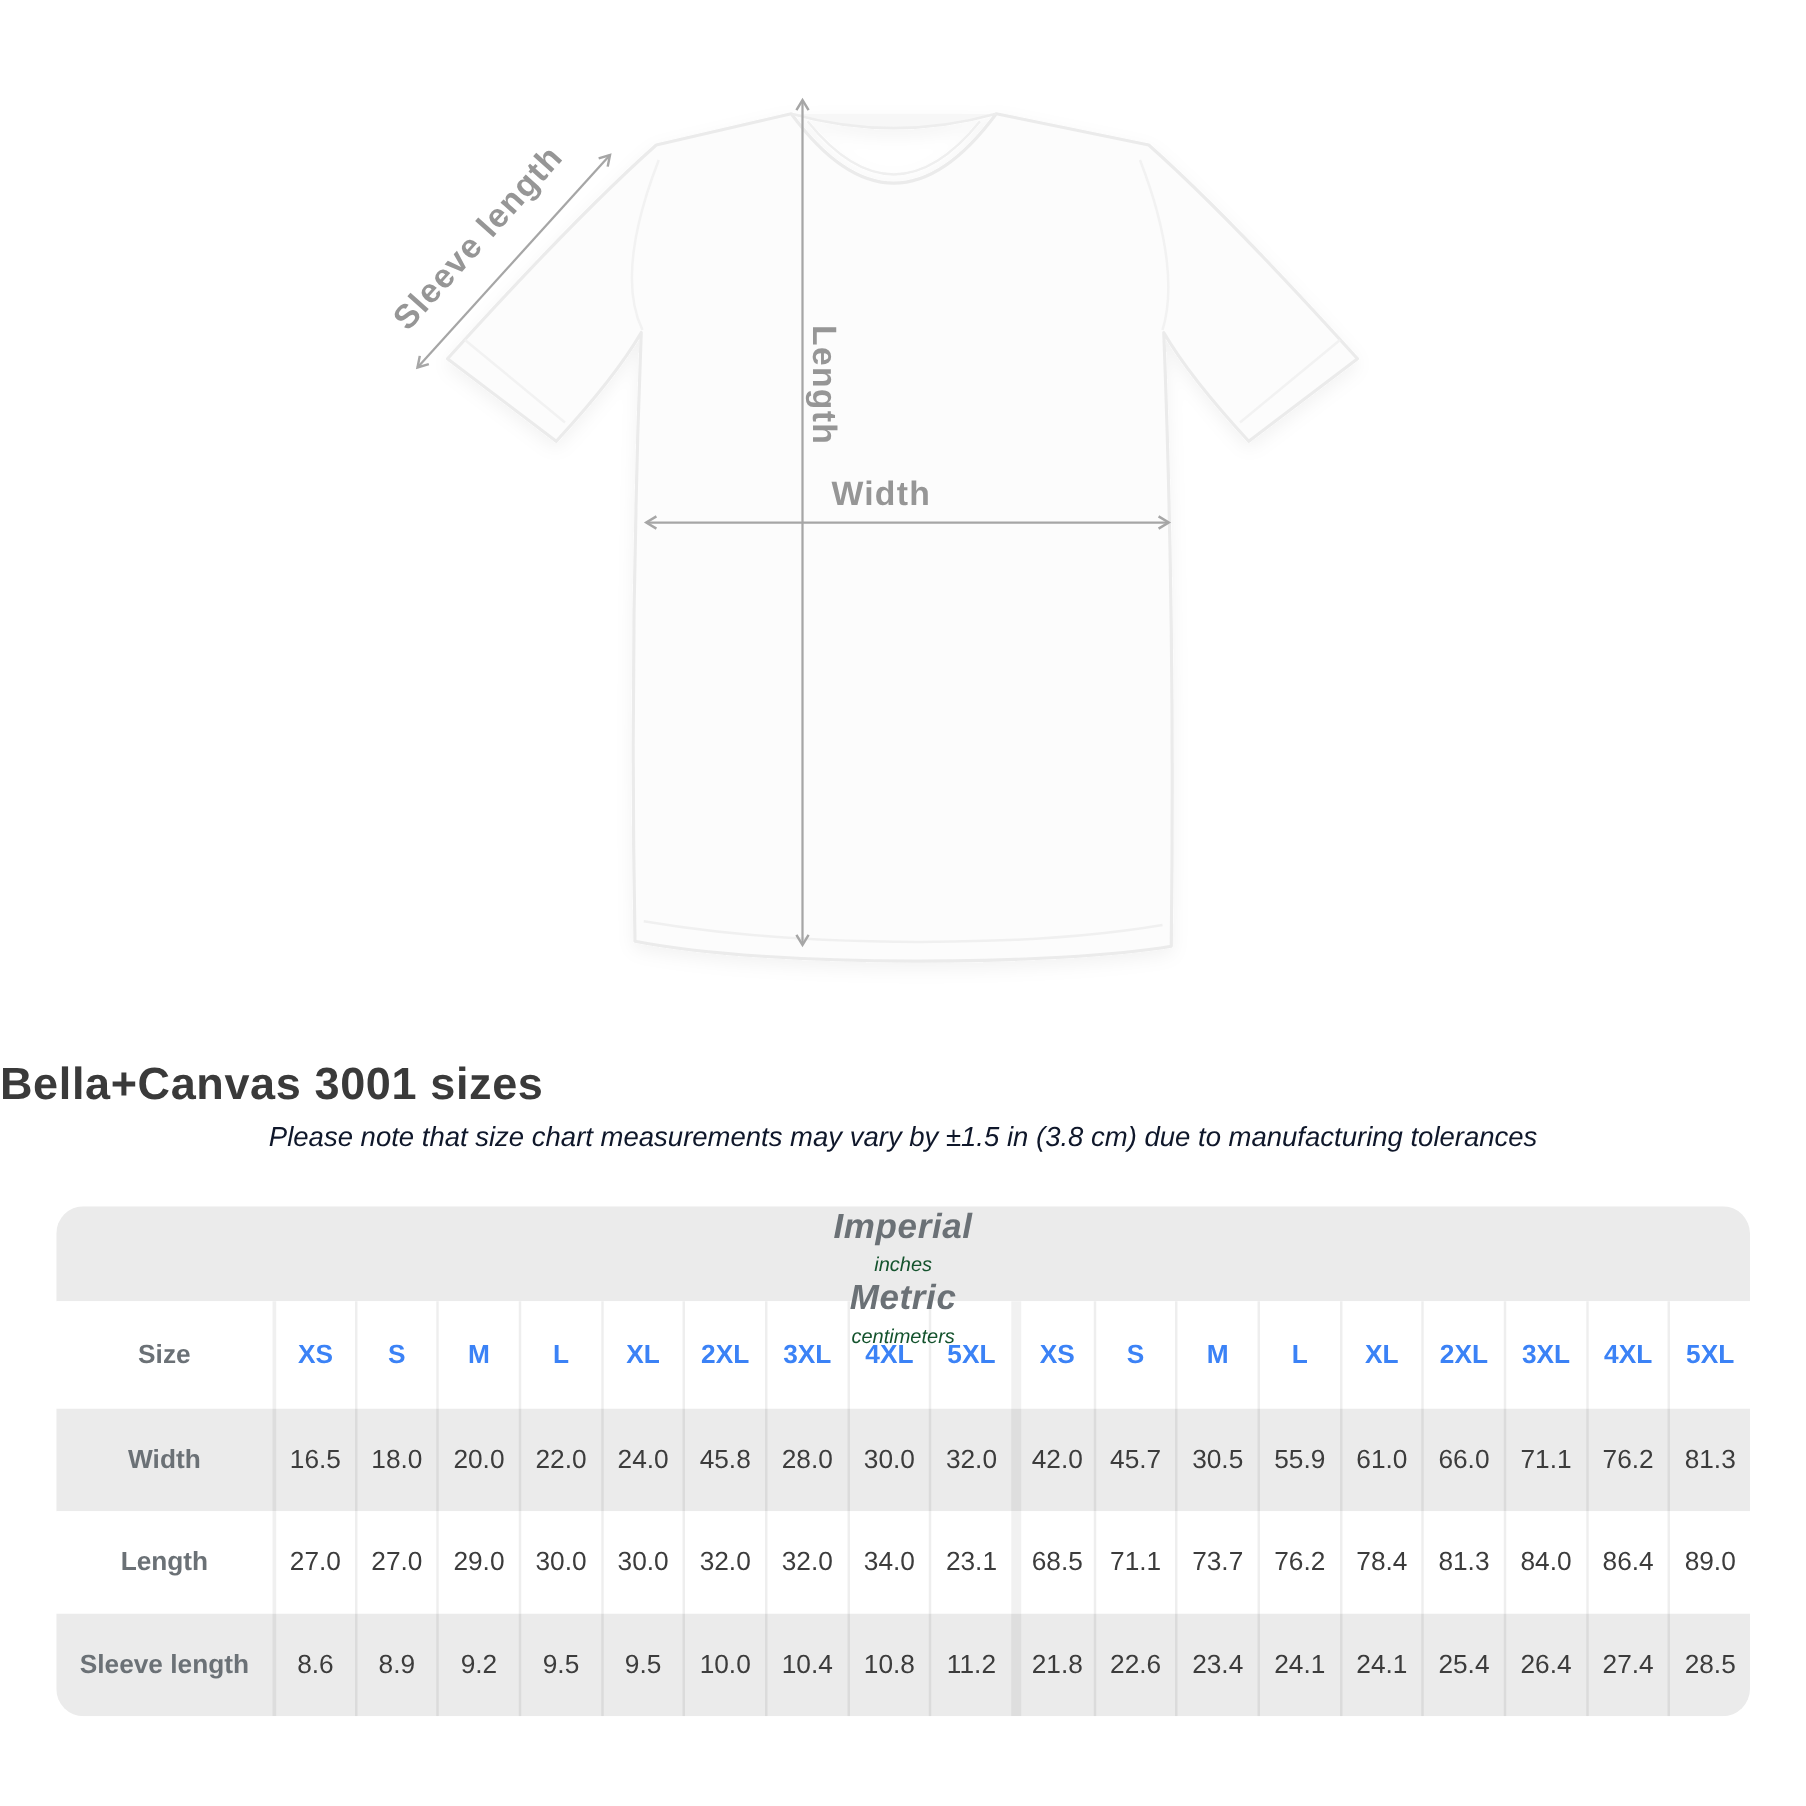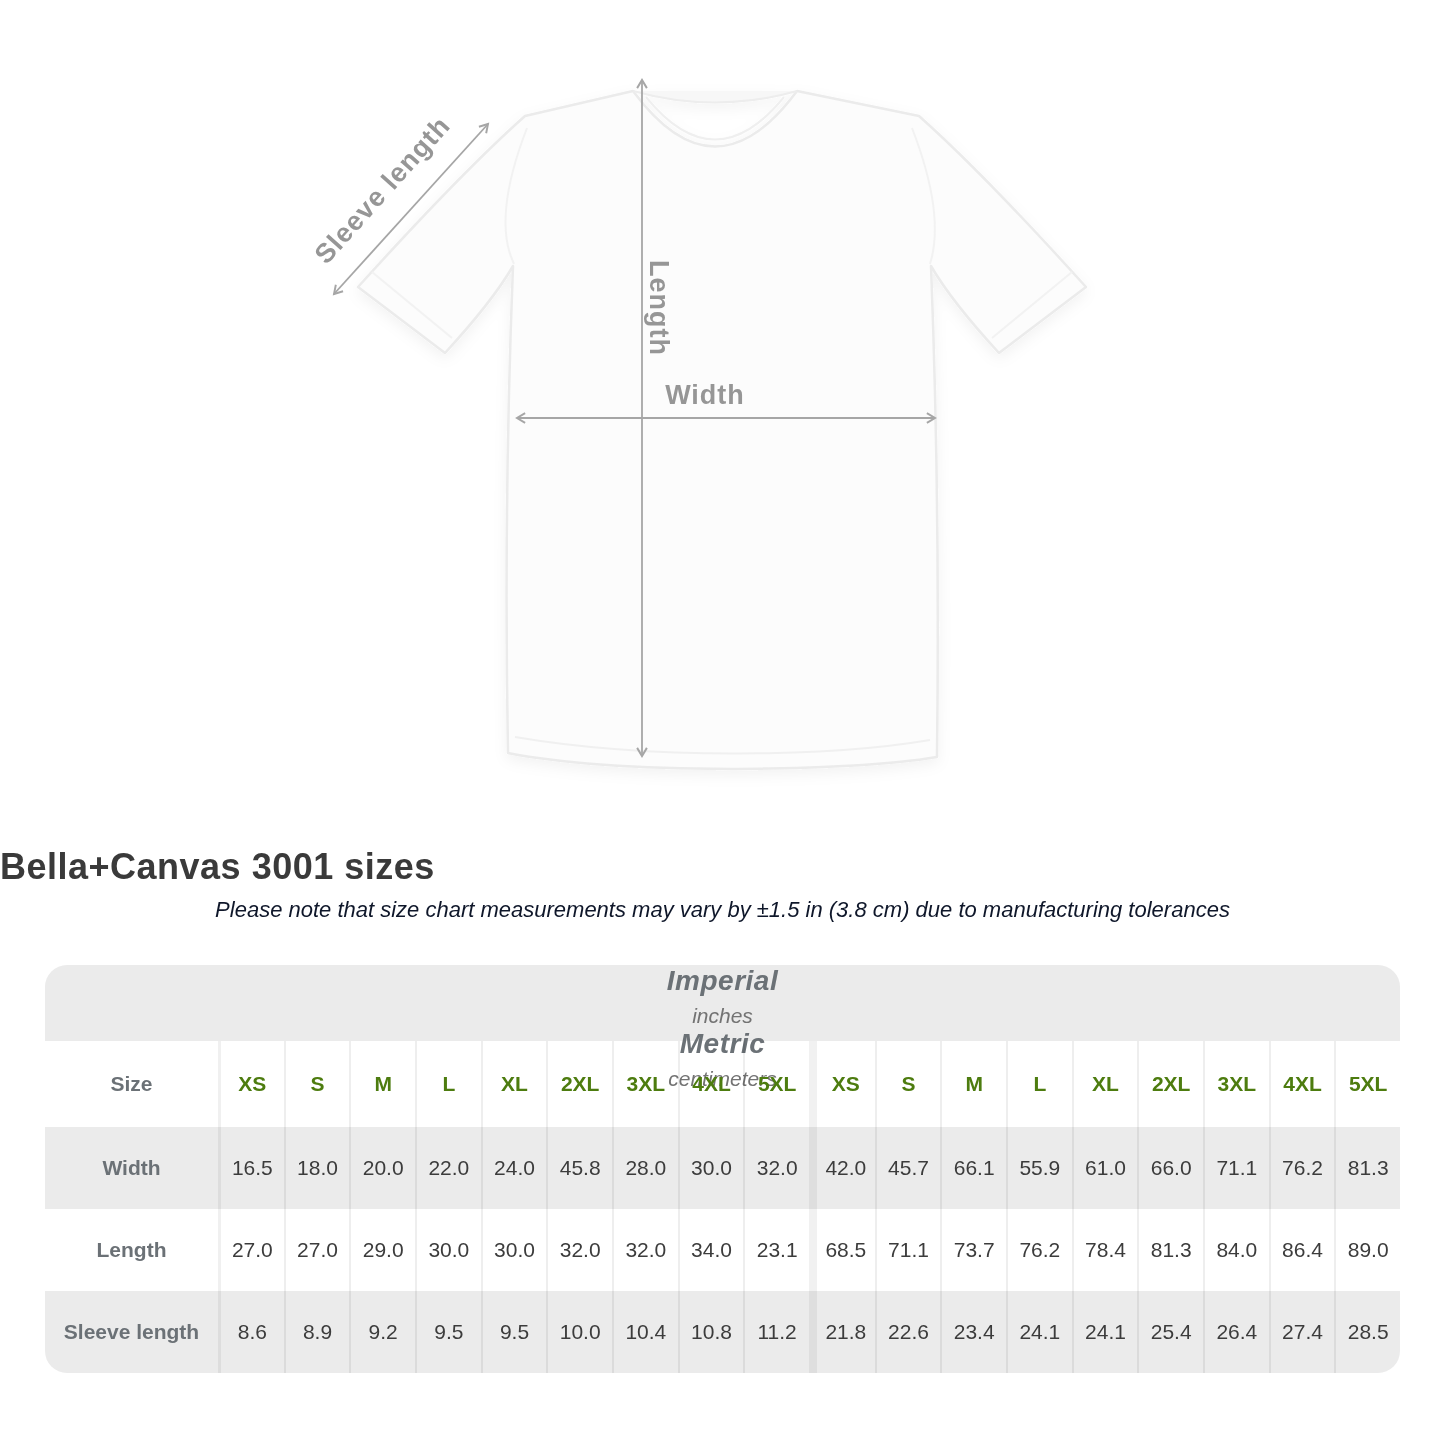--- a/index.html
+++ b/index.html
@@ -40,33 +40,33 @@
   }
   .band { display: flex; background: #ebebeb; height: 76px; flex-direction: column; }
   .band-half {
     flex: 0 0 56.38%;
     display: flex; flex-direction: column;
     align-items: center; justify-content: center;
     row-gap: 7px;
   }
   .band-half.metric { flex: 0 0 43.62%; }
   .unit-name { font-size: 28px; font-weight: bold; font-style: italic; color: #6b7176; letter-spacing: 0.5px; }
-  .unit-sub  { font-size: 21px; font-style: italic; color: #737373; }
+  .unit-sub  { font-size: 16px; font-style: italic; color: #14532d; }
 
   .row { display: grid; grid-template-columns: 173px repeat(18, 1fr); height: 82px; background: #ffffff; }
   .row.header-row { height: 86px; }
   .row.striped { background: #ebebeb; }
 
   .cell {
     display: flex; align-items: center; justify-content: center;
     font-size: 21px; color: #3c3c3c;
     white-space: nowrap;
   }
   .cell.lbl { font-weight: bold; color: #6b7176; }
-  .cell.sizehead { font-weight: bold; color: #4d7c0f; }
+  .cell.sizehead { font-weight: bold; color: #3b82f6; }
   .cell.t { border-left: 2px solid rgba(0,0,0,0.065); }
   .cell.w { border-left: 8px solid rgba(0,0,0,0.055); }
   .cell.lblsep { border-left: 3px solid rgba(0,0,0,0.06); }
 </style>
 </head>
 <body>
 
 <div class="figure-wrap">
   <svg width="1445" height="830" viewBox="0 0 1445 830">
     <defs>
@@ -160,21 +160,21 @@
         <div class="cell t">18.0</div>
         <div class="cell t">20.0</div>
         <div class="cell t">22.0</div>
         <div class="cell t">24.0</div>
         <div class="cell t">45.8</div>
         <div class="cell t">28.0</div>
         <div class="cell t">30.0</div>
         <div class="cell t">32.0</div>
         <div class="cell w">42.0</div>
         <div class="cell t">45.7</div>
-        <div class="cell t">66.1</div>
+        <div class="cell t">30.5</div>
         <div class="cell t">55.9</div>
         <div class="cell t">61.0</div>
         <div class="cell t">66.0</div>
         <div class="cell t">71.1</div>
         <div class="cell t">76.2</div>
         <div class="cell t">81.3</div>
       </div>
       <div class="row">
         <div class="cell lbl">Length</div>
         <div class="cell lblsep">27.0</div>

